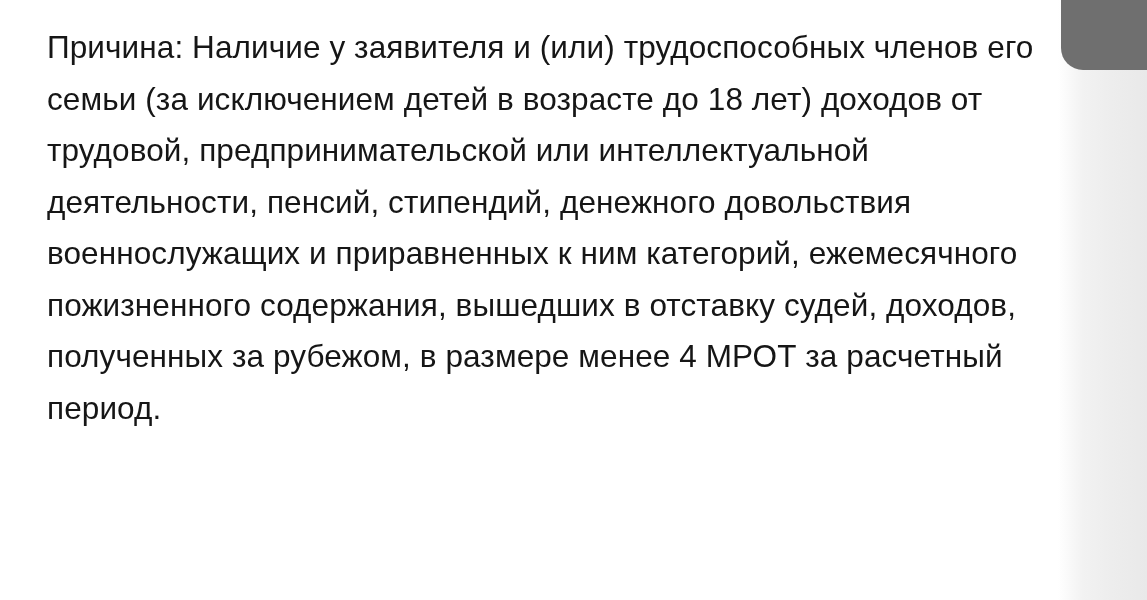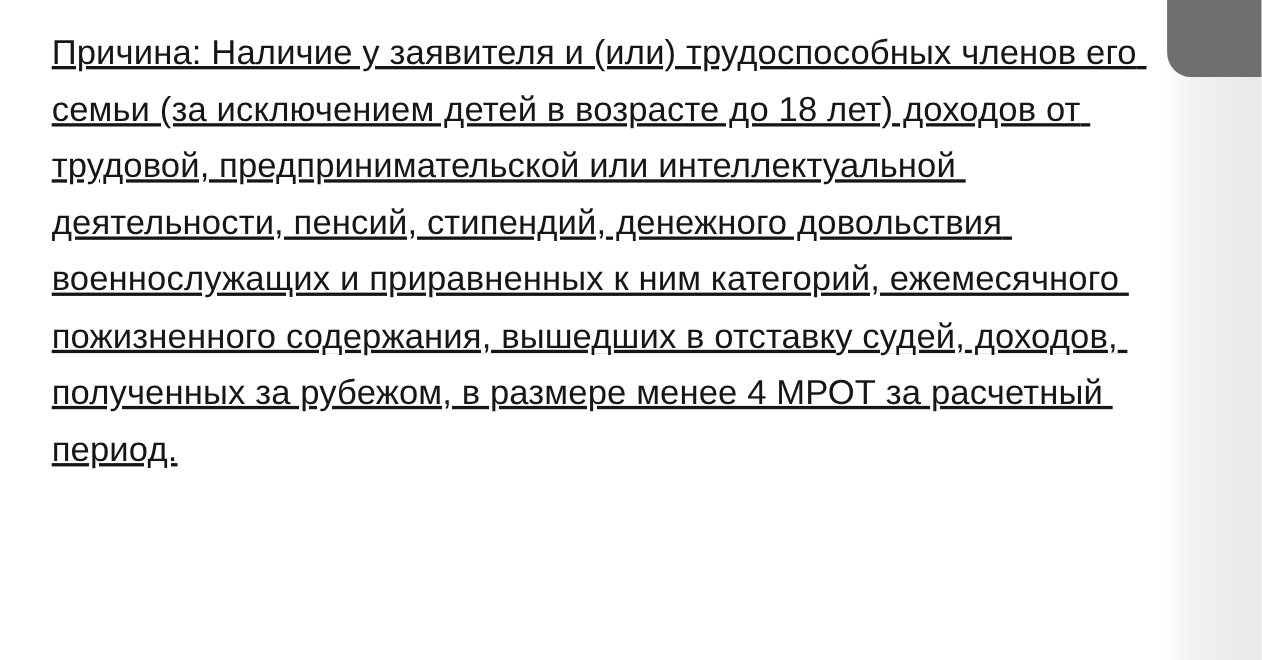--- a/index.html
+++ b/index.html
@@ -43,21 +43,20 @@
     left: 47px;
     top: 22px;
     width: 1014px;
     color: #161616;
     font-size: 31.5px;
     line-height: 51.5px;
     font-family: "Liberation Sans", sans-serif;
     font-weight: 400;
     letter-spacing: 0.1px;
     white-space: pre-wrap;
-    text-decoration: underline;
   }
 </style>
 </head>
 <body>
 
 <div id="screen">
 
   <div id="right-panel">
     <div id="dark-card"></div>
   </div>

